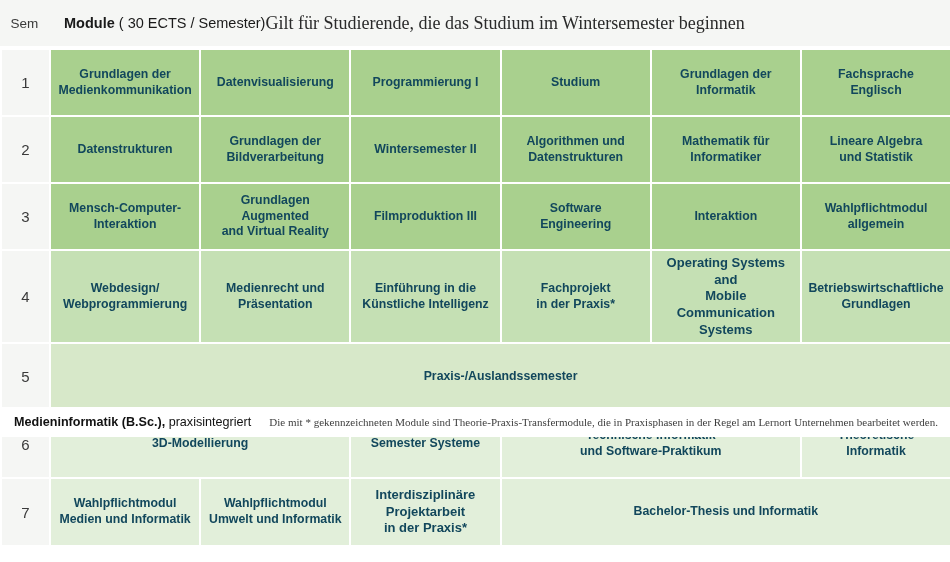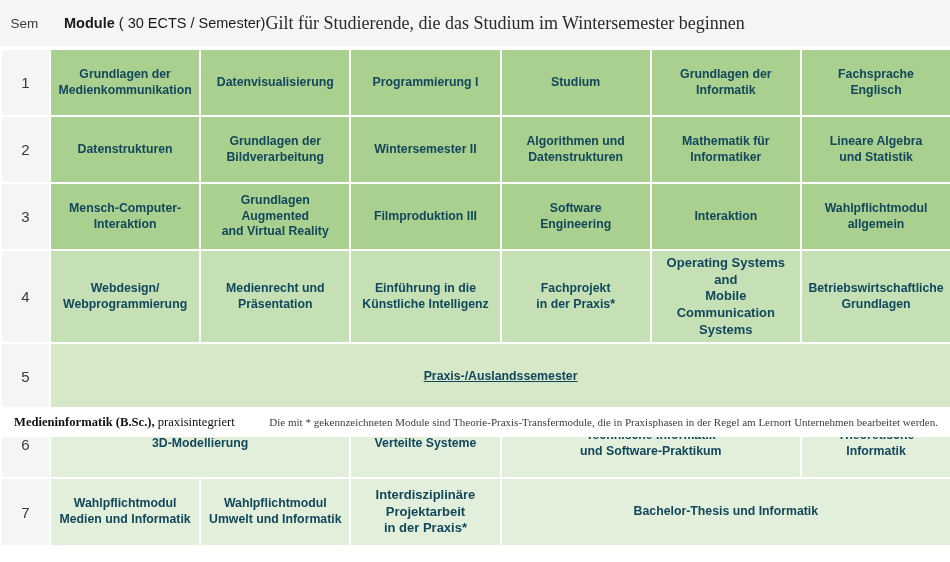--- a/index.html
+++ b/index.html
@@ -75,21 +75,21 @@
     font-weight: bold;
   }
   td.mod.small {
     font-size: 13px;
     font-weight: bold;
   }
 
   
   td.t1 { background: #a9d08e; }
   td.t2 { background: #c5e0b4; margin-top: 24px; }
-  td.t3 { background: #d7e8c9; text-decoration: underline; }
+  td.t3 { background: #d7e8c9; }
   td.t4 { background: #e2efda; }
 
   
   tr.r1 td, tr.r2 td, tr.r3 td { height: 67px; }
   tr.r4 td { height: 68px; }
   tr.r5 td { height: 67px; }
   tr.r6 td { height: 68px; }
   tr.r7 td { height: 68px; }
 
   
@@ -102,21 +102,20 @@
     display: flex;
     align-items: center;
     padding: 0 8px 0 14px;
     box-sizing: border-box;
   }
   .footer-title {
     font-size: 12.6px;
     color: #111111;
     white-space: nowrap;
     flex: 0 0 auto;
-    font-family: Liberation Serif, serif;
   }
   .footer-title b { font-weight: bold; }
   .footer-title .reg { font-weight: normal; }
   .footer-note {
     font-size: 11px;
     color: #3d3d3d;
     margin-left: auto;
     white-space: nowrap;
     padding-right: 4px;
     font-family: Liberation Serif, serif;
@@ -182,21 +181,21 @@
           <td class="mod t2 small" colspan="1">Operating Systems and<br>Mobile Communication<br>Systems</td>
           <td class="mod t2" colspan="1">Betriebswirtschaftliche<br>Grundlagen</td>
         </tr>
         <tr class="r5">
           <td class="sem">5</td>
           <td class="mod t3" colspan="6">Praxis-/Auslandssemester</td>
         </tr>
         <tr class="r6">
           <td class="sem">6</td>
           <td class="mod t4" colspan="2">3D-Modellierung</td>
-          <td class="mod t4" colspan="1">Verteilte Systeme</td>
+          <td class="mod t4" colspan="1">Semester Systeme</td>
           <td class="mod t4" colspan="2">Technische Informatik<br>und Software-Praktikum</td>
           <td class="mod t4" colspan="1">Theoretische<br>Informatik</td>
         </tr>
         <tr class="r7">
           <td class="sem">7</td>
           <td class="mod t4" colspan="1">Wahlpflichtmodul<br>Medien und Informatik</td>
           <td class="mod t4" colspan="1">Wahlpflichtmodul<br>Umwelt und Informatik</td>
           <td class="mod t4 small" colspan="1">Interdisziplinäre<br>Projektarbeit<br>in der Praxis*</td>
           <td class="mod t4" colspan="3">Bachelor-Thesis und Informatik</td>
         </tr>

